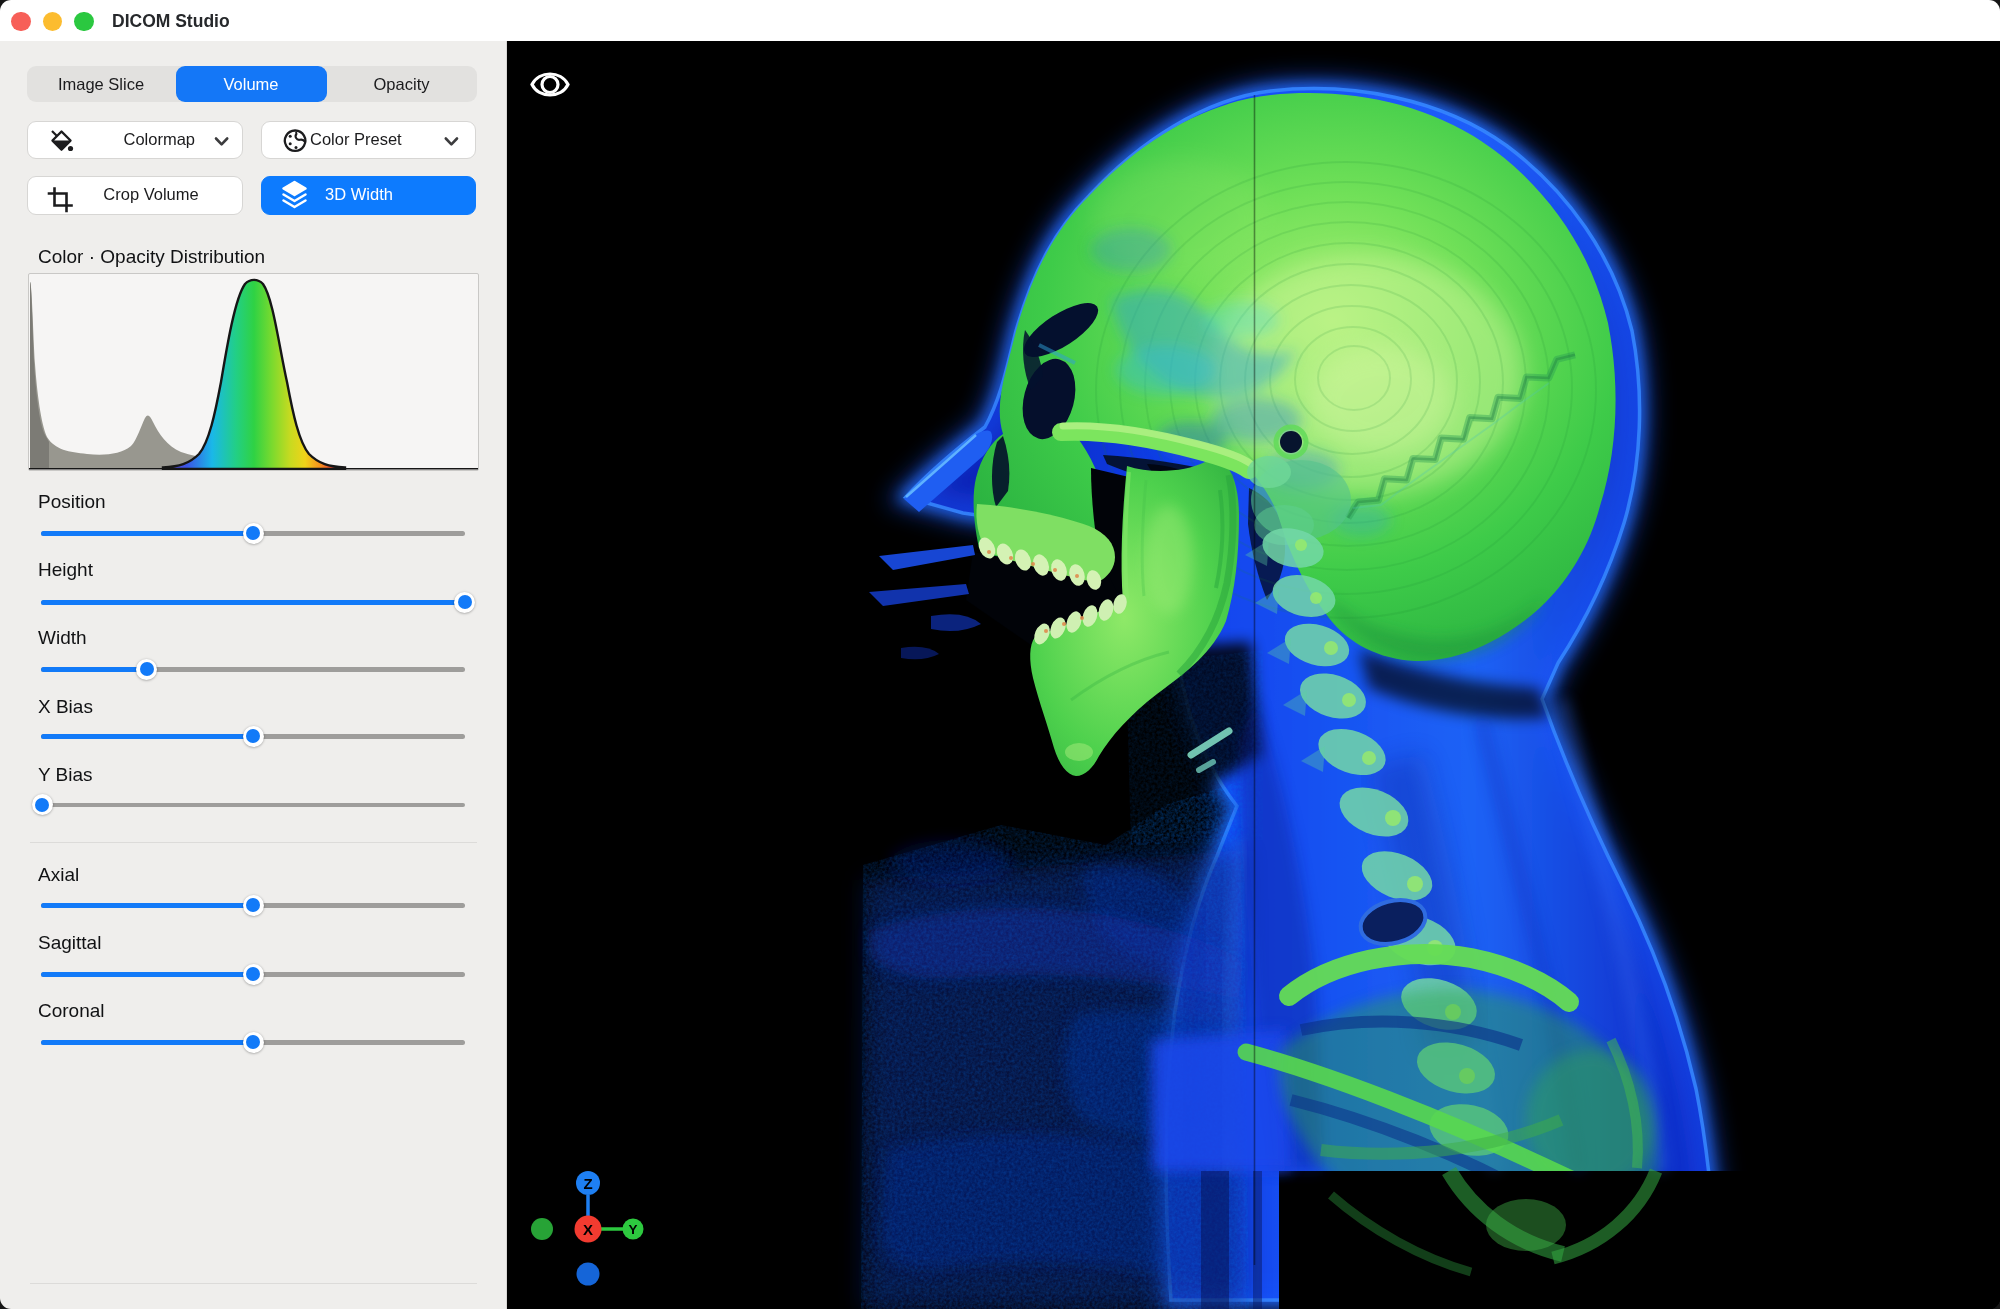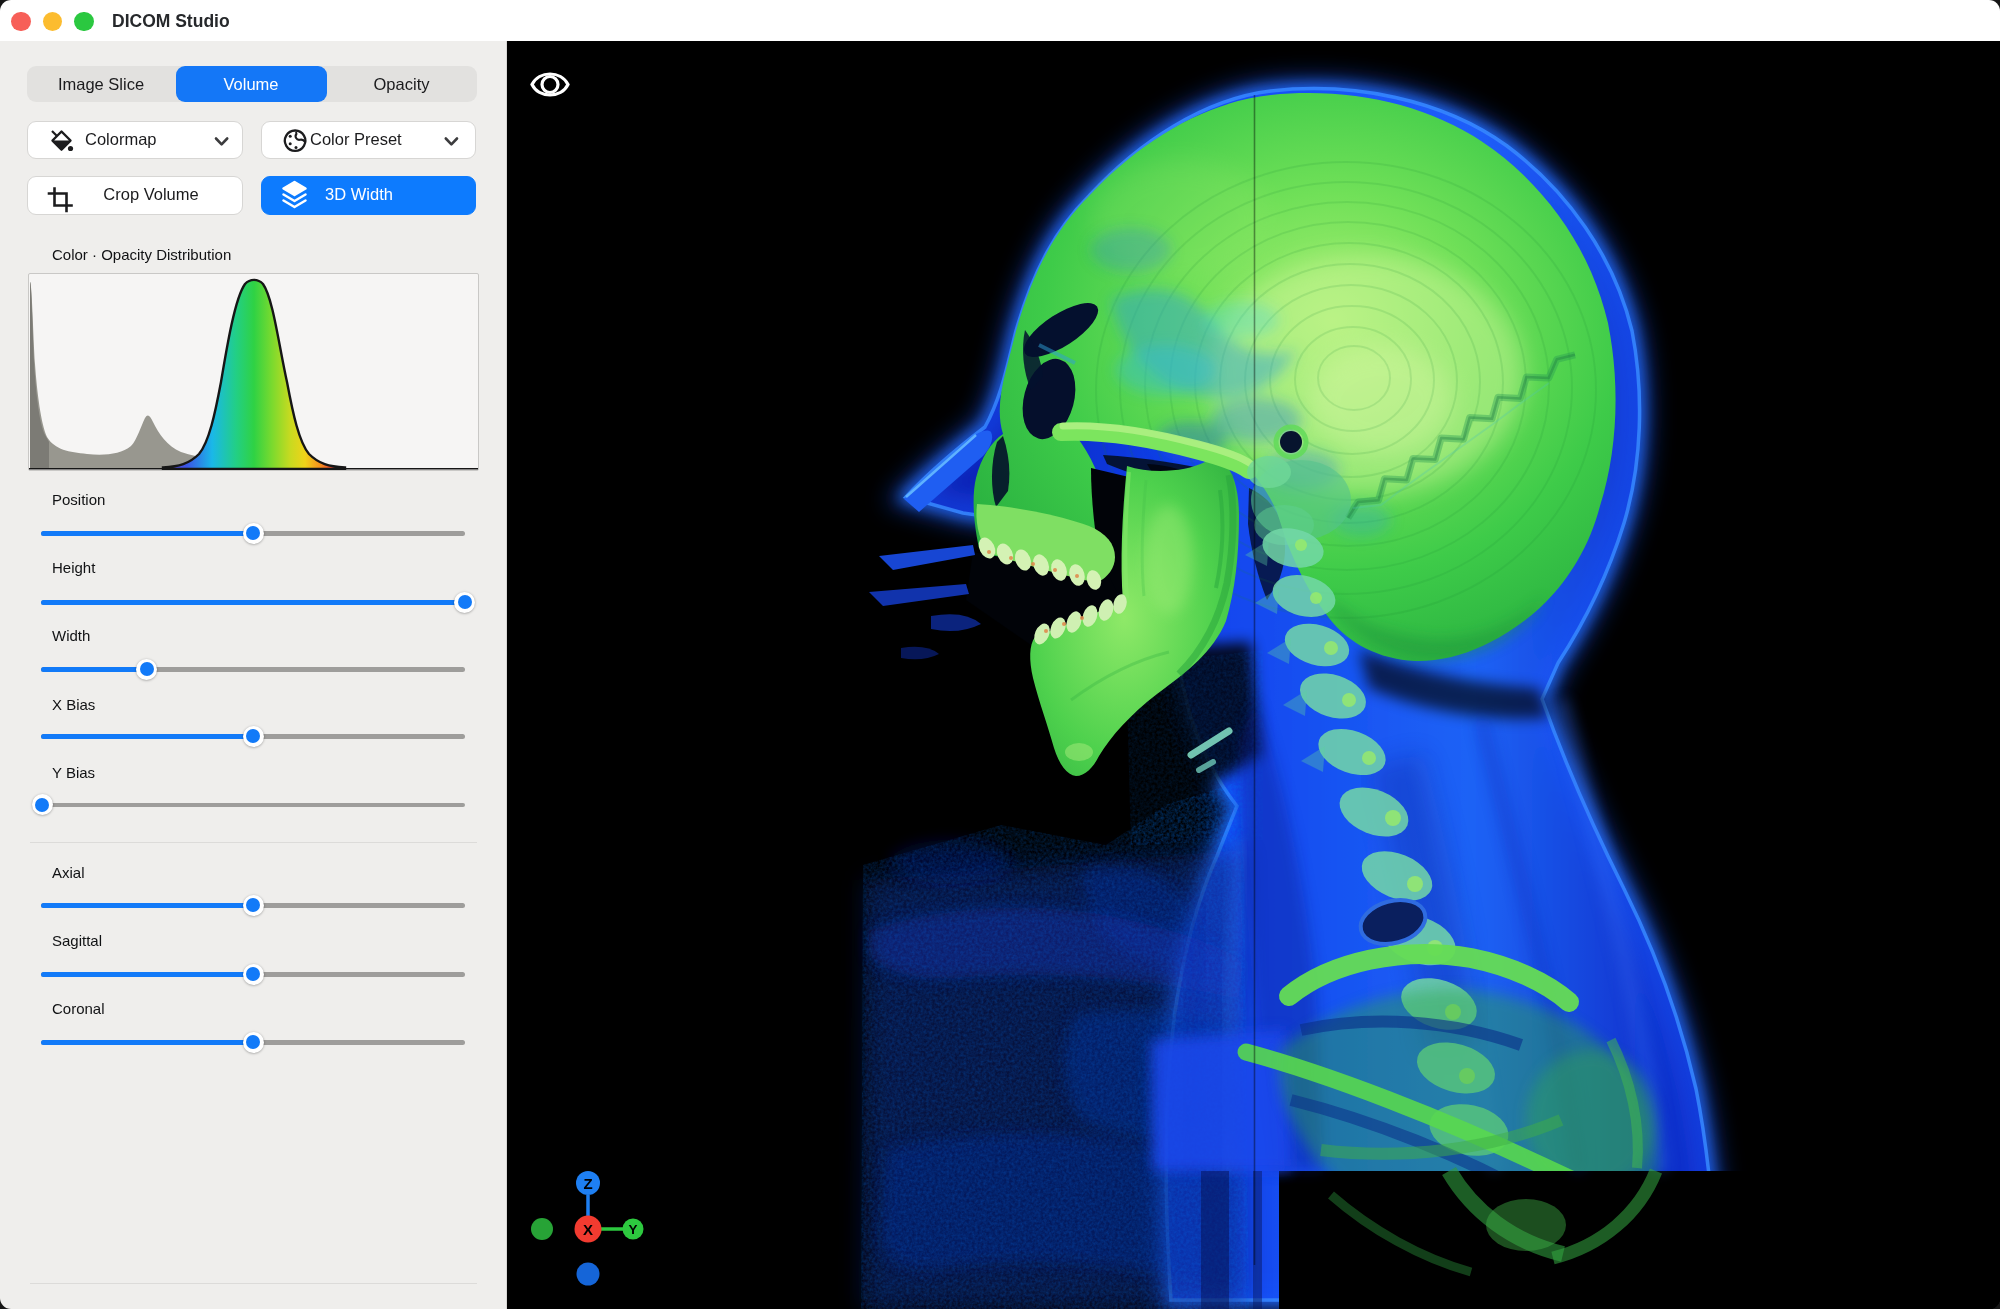--- a/index.html
+++ b/index.html
@@ -14,21 +14,21 @@
   #sidebar{position:absolute;left:0;top:41px;width:507px;height:1268px;background:#efeeec;border-right:1px solid #d8d7d5;}
   
   #seg{position:absolute;left:27px;top:25px;width:450px;height:36px;background:#e2e1df;border-radius:9px;}
   .segtxt{position:absolute;top:0;height:36px;line-height:37px;text-align:center;font-size:16.5px;color:#1b1b1d;font-weight:500;}
   #seg-pill{position:absolute;left:148.5px;top:0;width:151px;height:36px;background:#1477f7;border-radius:9px;}
   
   .btn{position:absolute;background:#fff;border:1px solid #d7d6d4;border-radius:9px;height:38px;}
   .btn-blue{background:#0d7bfe;border:1px solid #0d7bfe;}
   .btxt{position:absolute;top:0;height:36px;line-height:37px;font-size:16.5px;color:#1b1b1d;white-space:nowrap;font-weight:500;}
   
-  .slabel{position:absolute;left:52px;font-size:15px;color:#111214;}
+  .slabel{position:absolute;left:38px;font-size:19px;color:#111214;}
   .track{position:absolute;left:41px;width:424px;height:4.5px;border-radius:2.5px;background:#9e9d9b;}
   .fill{position:absolute;left:0;top:0;height:4.5px;border-radius:2.5px;background:#127af8;}
   .thumb{position:absolute;top:-8.5px;width:21px;height:21px;border-radius:50%;background:#fff;box-shadow:0 0.5px 2.5px rgba(0,0,0,0.35);}
   .thumb::after{content:"";position:absolute;left:3.5px;top:3.5px;width:14px;height:14px;border-radius:50%;background:#127af8;}
   .divider{position:absolute;left:30px;width:447px;height:1px;background:#dcdbd9;}
   #viewport{position:absolute;left:508px;top:41px;width:1492px;height:1268px;background:#000;}
 </style>
 </head>
 <body>
 <div id="win">
@@ -74,21 +74,21 @@
         <path d="M54.5,147.5 L54.5,164.5 L71.5,164.5"></path>
         <path d="M49,152.5 L66.5,152.5 L66.5,170"></path>
       </g>
 
       <g stroke="#ffffff" fill="none" stroke-width="2.5" stroke-linejoin="round" stroke-linecap="round">
         <path d="M283.5,147.5 L294.5,141 L305.5,147.5 L294.5,154 Z" fill="#ffffff"></path>
         <path d="M283.5,153.5 L294.5,160 L305.5,153.5"></path>
         <path d="M283.5,159.5 L294.5,166 L305.5,159.5"></path>
       </g>
     </svg>
-    <div class="btxt" style="left:85px;top:80px;width:110px;text-align:left;">Colormap</div>
+    <div class="btxt" style="left:85px;top:80px;width:110px;text-align:right;">Colormap</div>
     <div class="btxt" style="left:310px;top:80px;width:120px;text-align:left;">Color Preset</div>
     <div class="btxt" style="left:91px;top:135px;width:120px;text-align:center;">Crop Volume</div>
     <div class="btxt" style="left:299px;top:135px;width:120px;text-align:center;color:#fff;">3D Width</div>
     <div class="slabel" style="top:205px;">Color&nbsp;·&nbsp;Opacity Distribution</div>
     <div id="hist" style="position:absolute;left:28px;top:231.5px;width:451px;height:198px;background:#f6f5f4;border:1px solid #c9c8c6;border-radius:2px;">
       <svg width="449" height="196" viewBox="0 0 449 196">
         <defs>
           <linearGradient id="rainbow" x1="0" y1="0" x2="1" y2="0">
             <stop offset="0" stop-color="#6a46d8"></stop>
             <stop offset="0.13" stop-color="#3b55e6"></stop>

